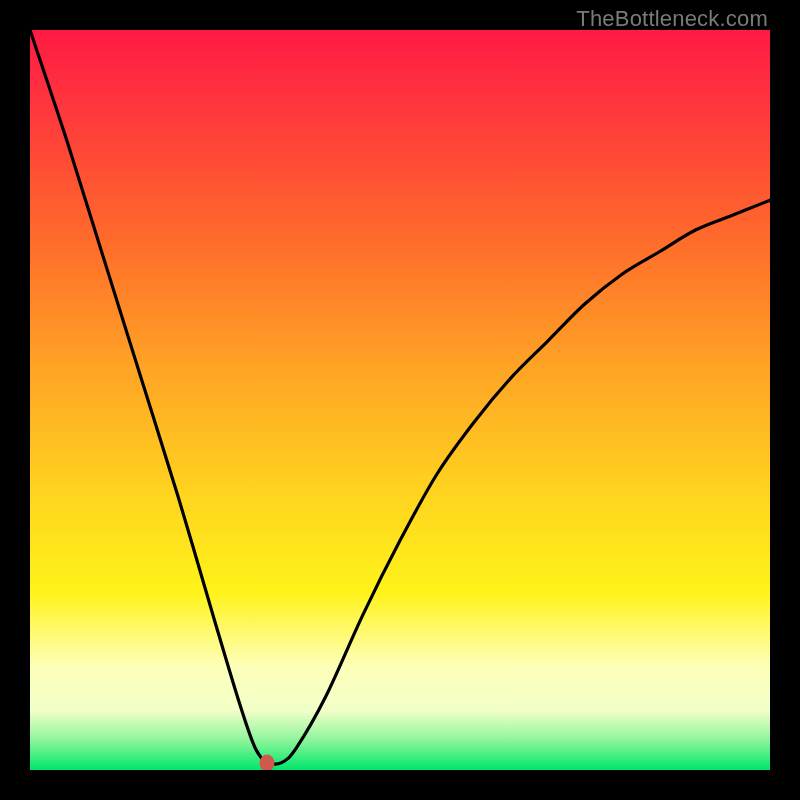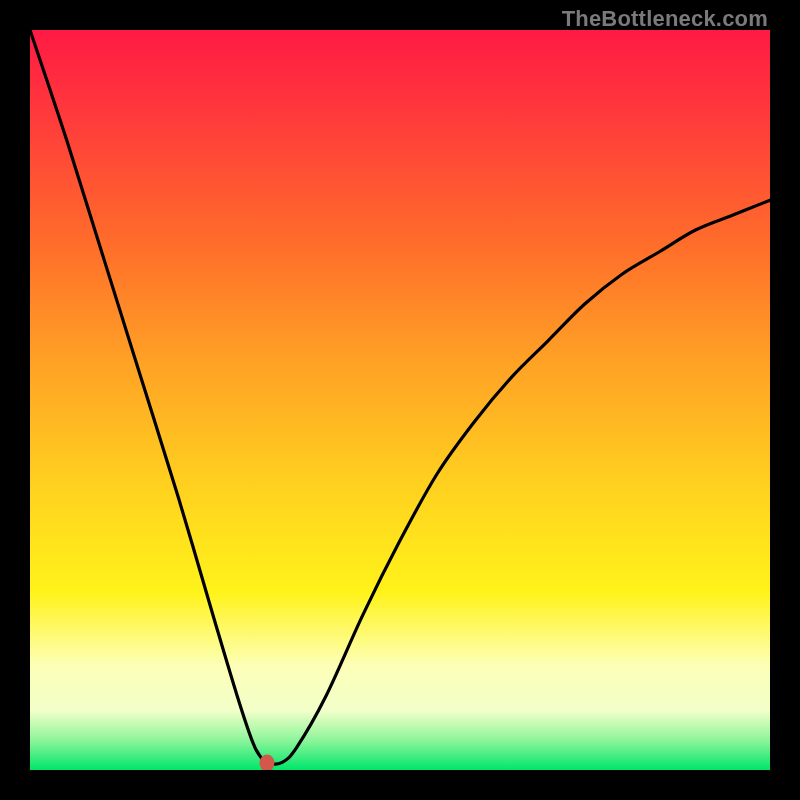--- a/index.html
+++ b/index.html
@@ -40,21 +40,21 @@
       #00e66b 100%
     );
     overflow: hidden;
   }
   .watermark {
     position: absolute;
     top: 6px;
     right: 32px;
     color: #7a7a7a;
     font-size: 22px;
-    font-weight: 700;
+    font-weight: 400;
     letter-spacing: 0.2px;
     font-family: Arial, Helvetica, sans-serif;
   }
   svg.curve {
     position: absolute;
     top: 0;
     left: 0;
     width: 740px;
     height: 740px;
   }

